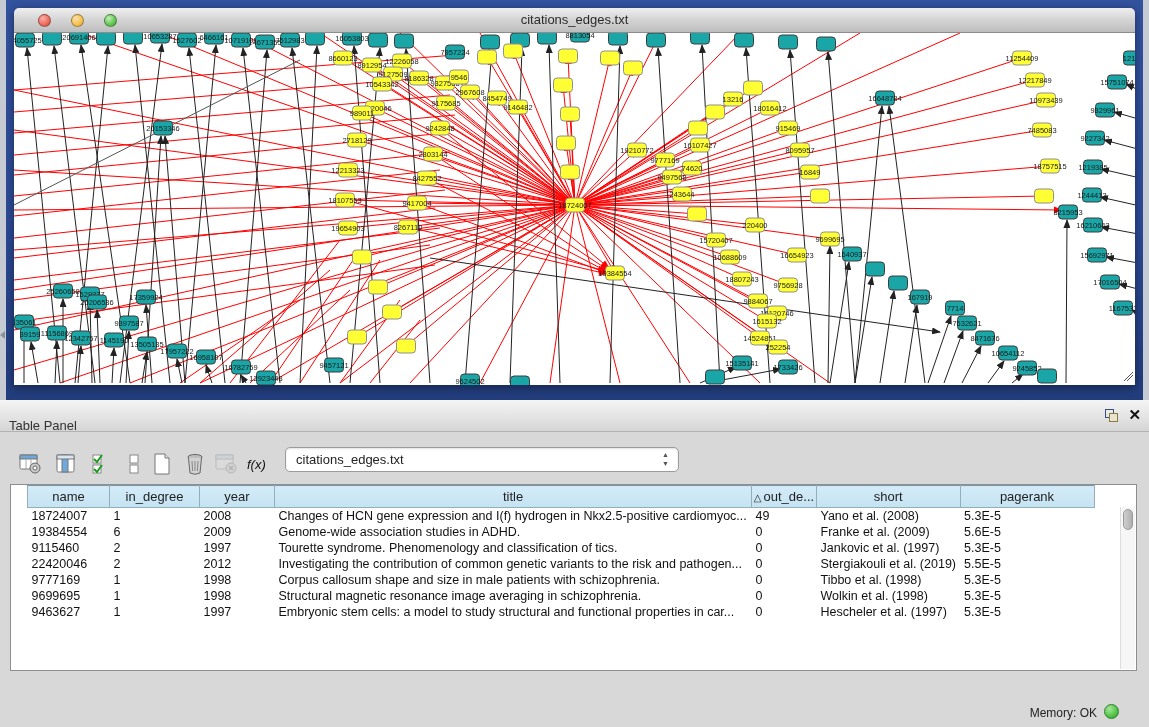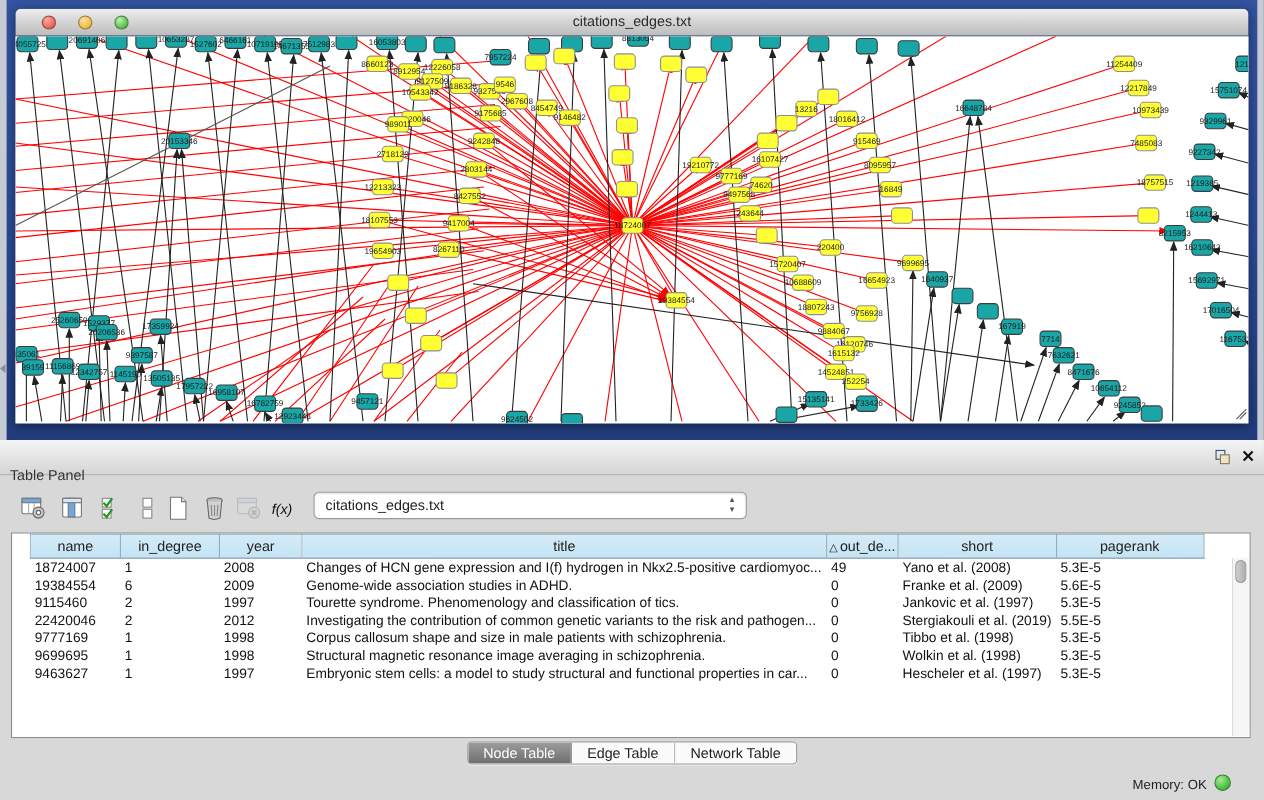--- a/index.html
+++ b/index.html
@@ -24,28 +24,28 @@
   #tl-close { left:24px; background:radial-gradient(circle at 35% 30%,#FBAFA5,#EC6B5E 60%,#D24B3E); }
   #tl-min   { left:57px; background:radial-gradient(circle at 35% 30%,#FBE2A9,#F5BF4F 60%,#D99E2B); }
   #tl-zoom  { left:90px; background:radial-gradient(circle at 35% 30%,#C4EFB4,#61C554 60%,#43A135); }
   #window-title { text-align:center; font-size:13px; line-height:24px; color:#2B2B2B; }
   #graph-canvas { position:relative; width:100%; height:352px; background:#FFFFFF; overflow:hidden; }
 
   
   #table-panel { position:absolute; left:0; top:400px; width:1149px; height:327px; background:#D8D8D8; }
   #panel-header { position:relative; height:32px;
     background:linear-gradient(180deg,#F5F5F5,#D5D5D5); border-bottom:1px solid #B3B3B3; }
-  #panel-title { position:absolute; left:9px; top:16px; line-height:32px; font-size:13px; color:#333; }
+  #panel-title { position:absolute; left:9px; top:10px; line-height:32px; font-size:13px; color:#333; }
   #panel-float-icon { position:absolute; right:30px; top:9px; width:14px; height:14px; }
   #panel-float-icon .sq1 { position:absolute; left:0; top:0; width:9px; height:9px; border:1px solid #3C4C7E; }
   #panel-float-icon .sq2 { position:absolute; left:4px; top:4px; width:9px; height:9px; border:1px solid #8A7B3A; background:#E9E4D2; }
   #panel-close-icon { position:absolute; right:8px; top:6px; font-size:15px; font-weight:bold; color:#111; cursor:default; }
 
   #panel-toolbar { position:absolute; left:0; top:40px; width:1149px; height:40px; }
-  .tb-icon { position:absolute; top:4px; width:28px; height:30px; display:flex; align-items:flex-end; justify-content:center; }
+  .tb-icon { position:absolute; top:12px; width:28px; height:30px; display:flex; align-items:flex-start; justify-content:center; }
   #dropdown { position:absolute; left:285px; top:7px; width:394px; height:25px; background:#FFF;
     border:1px solid #9B9B9B; border-radius:5px; box-shadow:inset 0 1px 2px rgba(0,0,0,.12); }
   #dropdown-value { position:absolute; left:10px; top:0; line-height:23px; font-size:13px; color:#222; }
   #dropdown-stepper { position:absolute; right:7px; top:2px; width:11px; height:19px; font-size:7px; line-height:9px;
     color:#555; text-align:center; }
 
   #table-wrapper { position:absolute; left:10px; top:84px; width:1127px; height:187px;
     background:#FFF; border:1px solid #8E8E8E; }
   #table-scroll { position:absolute; left:16px; top:0; width:1078px; height:165px; overflow:hidden; }
   #data-table { border-collapse:collapse; table-layout:fixed; }
@@ -994,23 +994,18 @@
               <td>5.3E-5</td>
             </tr>
           </tbody>
       </table>
     </div>
     <div id="v-scrollbar">
       <div id="v-scroll-thumb"></div>
     </div>
   </div>
 
-  <div id="table-tabs">
-      <div class="tab-seg active">Node Table</div>
-      <div class="tab-seg">Edge Table</div>
-      <div class="tab-seg">Network Table</div>
-    </div>
 
   <div id="status-bar">
     <span id="memory-label">Memory: OK</span>
     <span id="memory-indicator"></span>
   </div>
 </div>
 
 </body></html>

